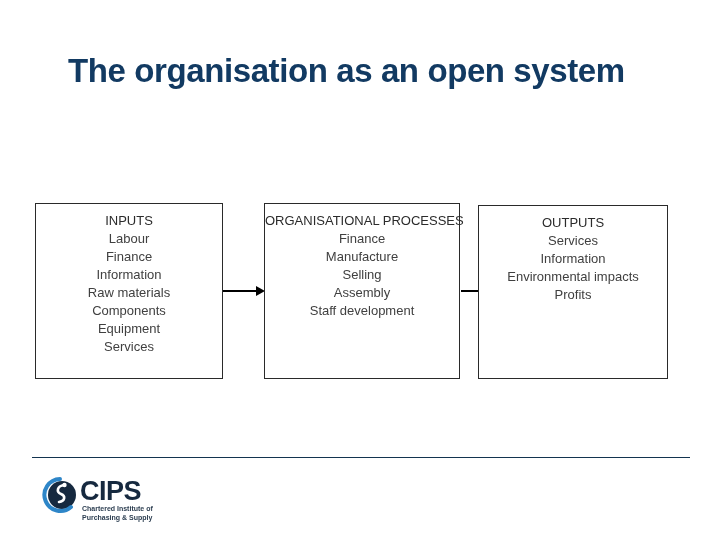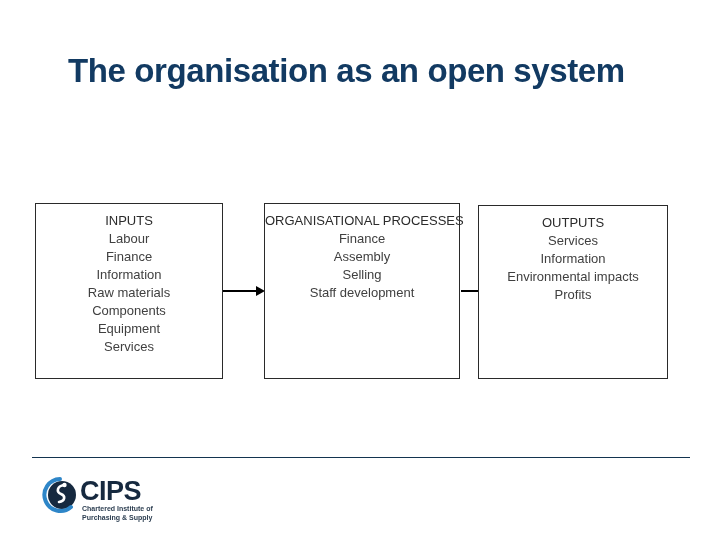--- a/index.html
+++ b/index.html
@@ -155,22 +155,23 @@
   </div>
 
   <div class="arrow" id="arrow-1">
     <div class="shaft"></div>
     <div class="head"></div>
   </div>
 
   <div class="flow-box" id="box-process">
     <div class="box-header">ORGANISATIONAL PROCESSES</div>
     <div class="box-line">Finance</div>
+    <div class="box-line">Manufacture</div>
+    <div class="box-line">Selling</div>
     <div class="box-line">Assembly</div>
-    <div class="box-line">Selling</div>
     <div class="box-line">Staff development</div>
   </div>
 
   <div class="arrow" id="arrow-2">
     <div class="shaft"></div>
     <div class="head"></div>
   </div>
 
   <div class="flow-box" id="box-outputs">
     <div class="box-header">OUTPUTS</div>

